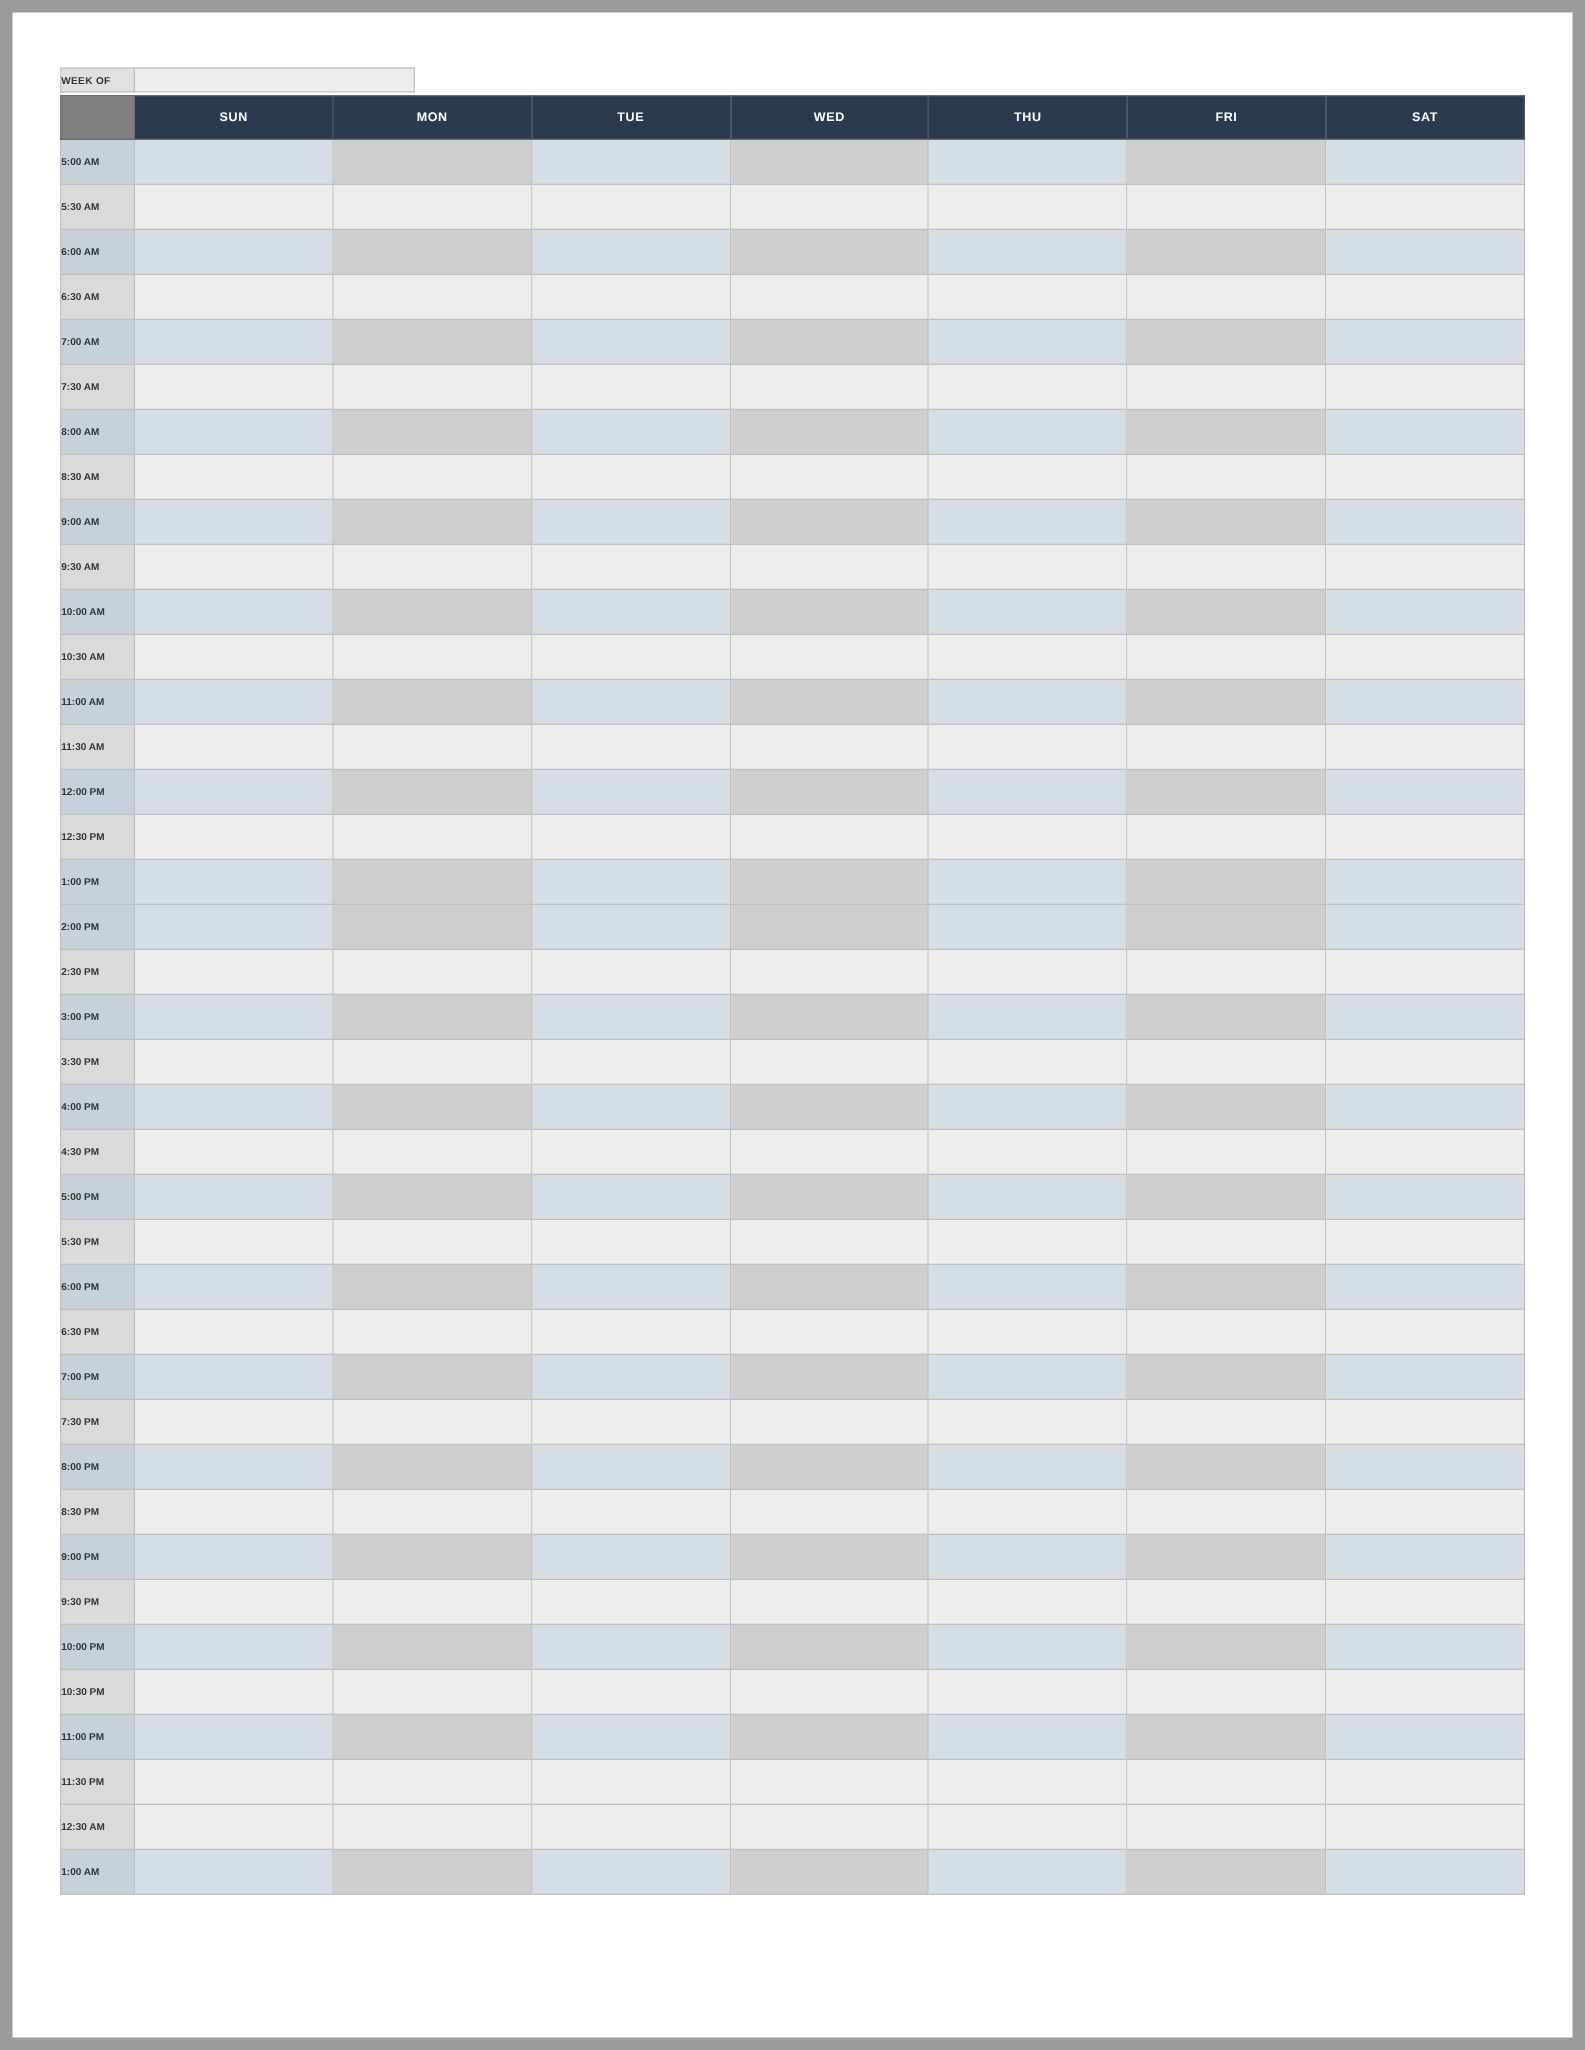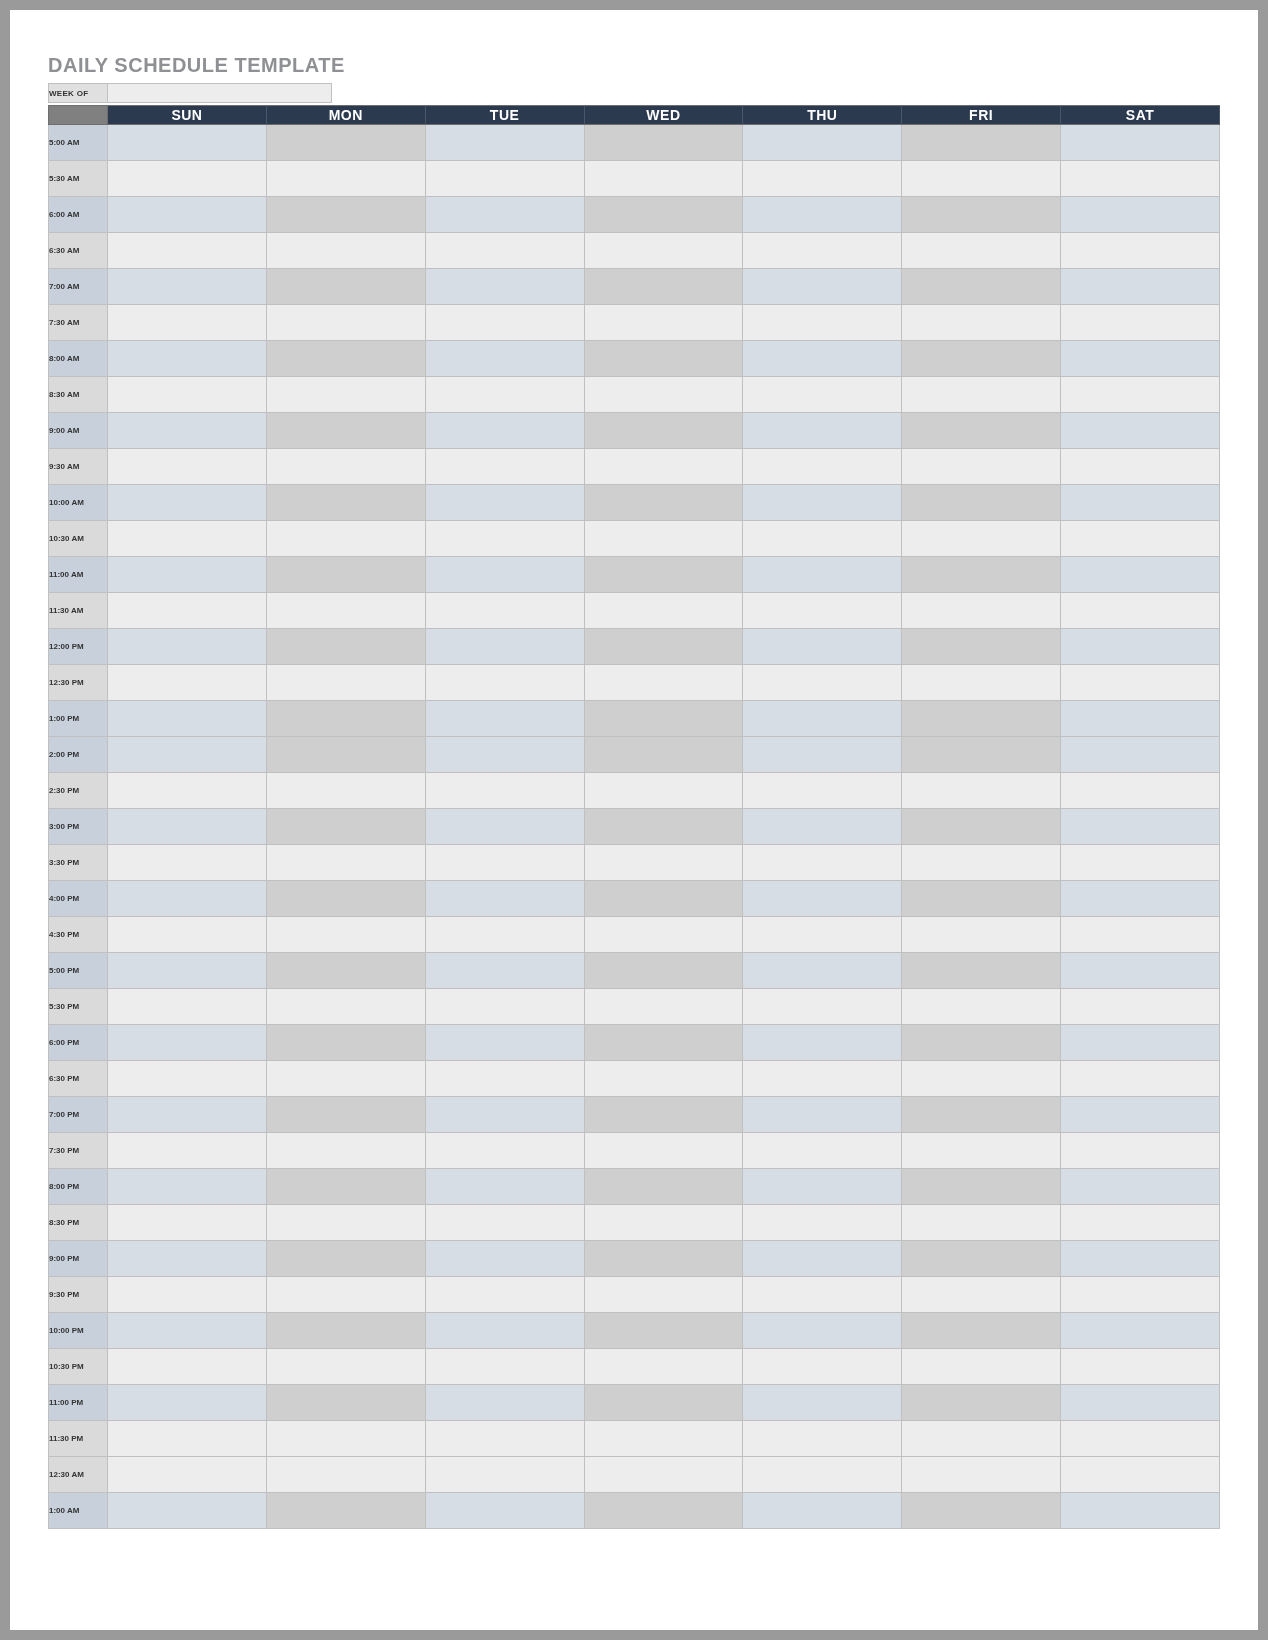--- a/index.html
+++ b/index.html
@@ -70,23 +70,23 @@
   }
   th.corner{
     width:60px;
     height:20px;
     background:var(--gray-header);
     border:1px solid #6e6e6e;
   }
   th.day{
     background:var(--dark-header);
     color:#fff;
-    font-size:14px;
+    font-size:10px;
     font-weight:700;
-    height:20px;
+    height:36px;
     border-top:1px solid #6e6e6e;
     border-bottom:1px solid #6e6e6e;
     border-right:1px solid #4a5668;
     text-align:center;
     letter-spacing:0.5px;
   }
   td.timelabel{
     width:60px;
     font-size:8px;
     font-weight:700;
@@ -106,21 +106,20 @@
   tr.band-gray td.timelabel{background:var(--label-bg-gray);}
   tr.band-blue td.cell.col-odd{background:var(--cell-blue);}
   tr.band-blue td.cell.col-even{background:var(--cell-darker);}
   tr.band-gray td.cell{background:var(--cell-light);}
 </style>
 </head>
 <body>
 
 <div class="page">
 
-  <h1 class="title">DAILY SCHEDULE TEMPLATE</h1>
 
   <div class="week-row">
     <div class="week-label">WEEK OF</div>
     <div class="week-input"></div>
   </div>
 
   <table class="sched">
     <colgroup>
       <col style="width:60px">
       <col>

